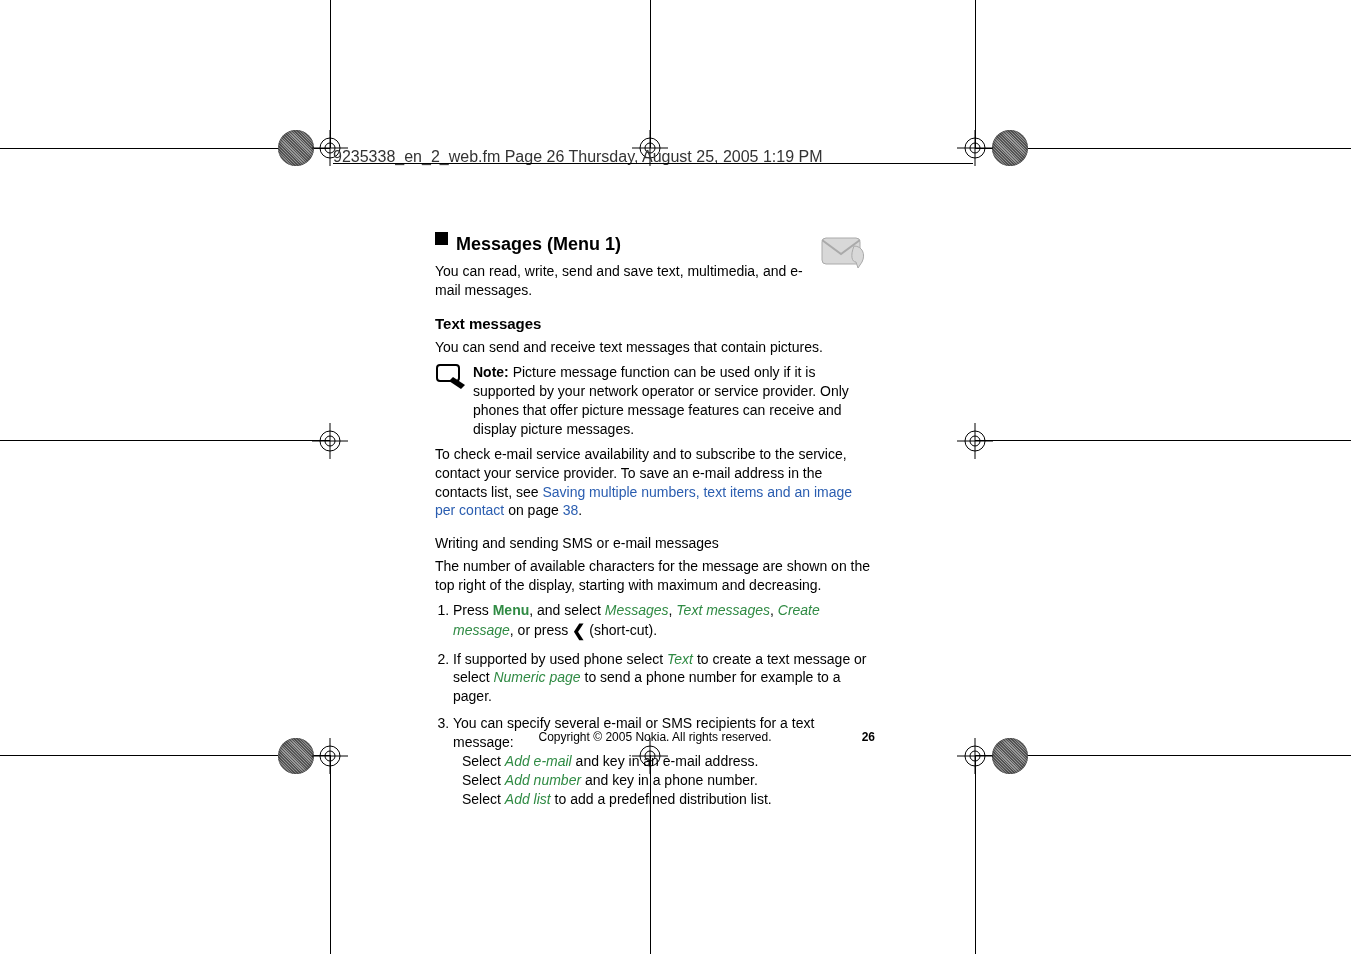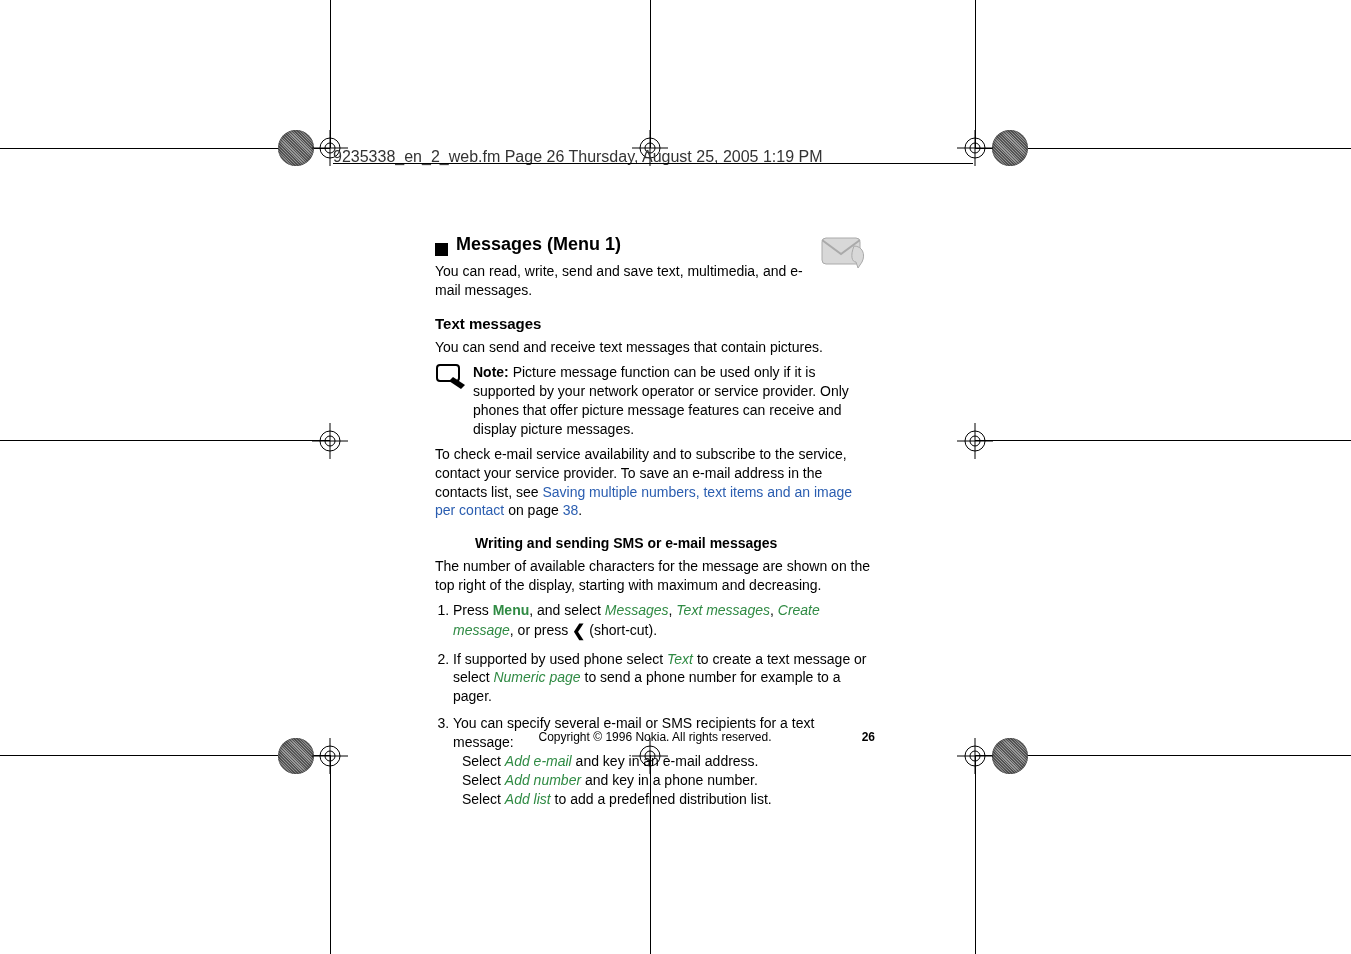--- a/index.html
+++ b/index.html
@@ -44,25 +44,25 @@
     color: #333;
   }
   .content {
     position: absolute;
     left: 435px;
     top: 232px;
     width: 440px;
     font-size: 14px;
     line-height: 1.35;
   }
-  .h1-row { display: flex; align-items: flex-end; margin-bottom: 6px; }
+  .h1-row { display: flex; align-items: flex-start; margin-bottom: 6px; }
   .h1-bullet { display:inline-block; width:13px; height:13px; background:#000; margin-right:8px; }
   .h1-title { font-weight: bold; font-size: 18px; }
   .subhead { font-weight: bold; font-size: 15px; margin-top: 14px; margin-bottom: 4px; }
-  .subhead2 { font-weight: bold; font-size: 14px; margin-top: 14px; margin-bottom: 4px; margin-left: 40px; }
+  .subhead2 { font-weight: normal; font-size: 14px; margin-top: 14px; margin-bottom: 4px; }
   .note-block { display:flex; align-items:flex-start; margin-top:6px; margin-bottom:6px; }
   .note-icon { flex: 0 0 auto; width: 38px; }
   .note-text { flex: 1; }
   .link { color: #2a5db0; }
   .green { color: #2f8a43; }
   .italic-green { color: #2f8a43; font-style: italic; }
   .bold { font-weight: bold; }
   ol { padding-left: 18px; margin: 6px 0 0 0; }
   ol li { margin-bottom: 8px; }
   .li-indent { margin-left: 9px; }
@@ -228,15 +228,15 @@
     <li>
       <div>You can specify several e-mail or SMS recipients for a text message:</div>
       <div class="li-indent"><span>Select </span><span class="italic-green">Add e-mail</span><span> and key in an e-mail address.</span></div>
       <div class="li-indent"><span>Select </span><span class="italic-green">Add number</span><span> and key in a phone number.</span></div>
       <div class="li-indent"><span>Select </span><span class="italic-green">Add list</span><span> to add a predefined distribution list.</span></div>
     </li>
   </ol>
 </div>
 
 <div class="footer">
-  <span class="footer-center">Copyright © 1996 Nokia. All rights reserved.</span>
+  <span class="footer-center">Copyright © 2005 Nokia. All rights reserved.</span>
   <span class="footer-page">26</span>
 </div>
 
 </body></html>

